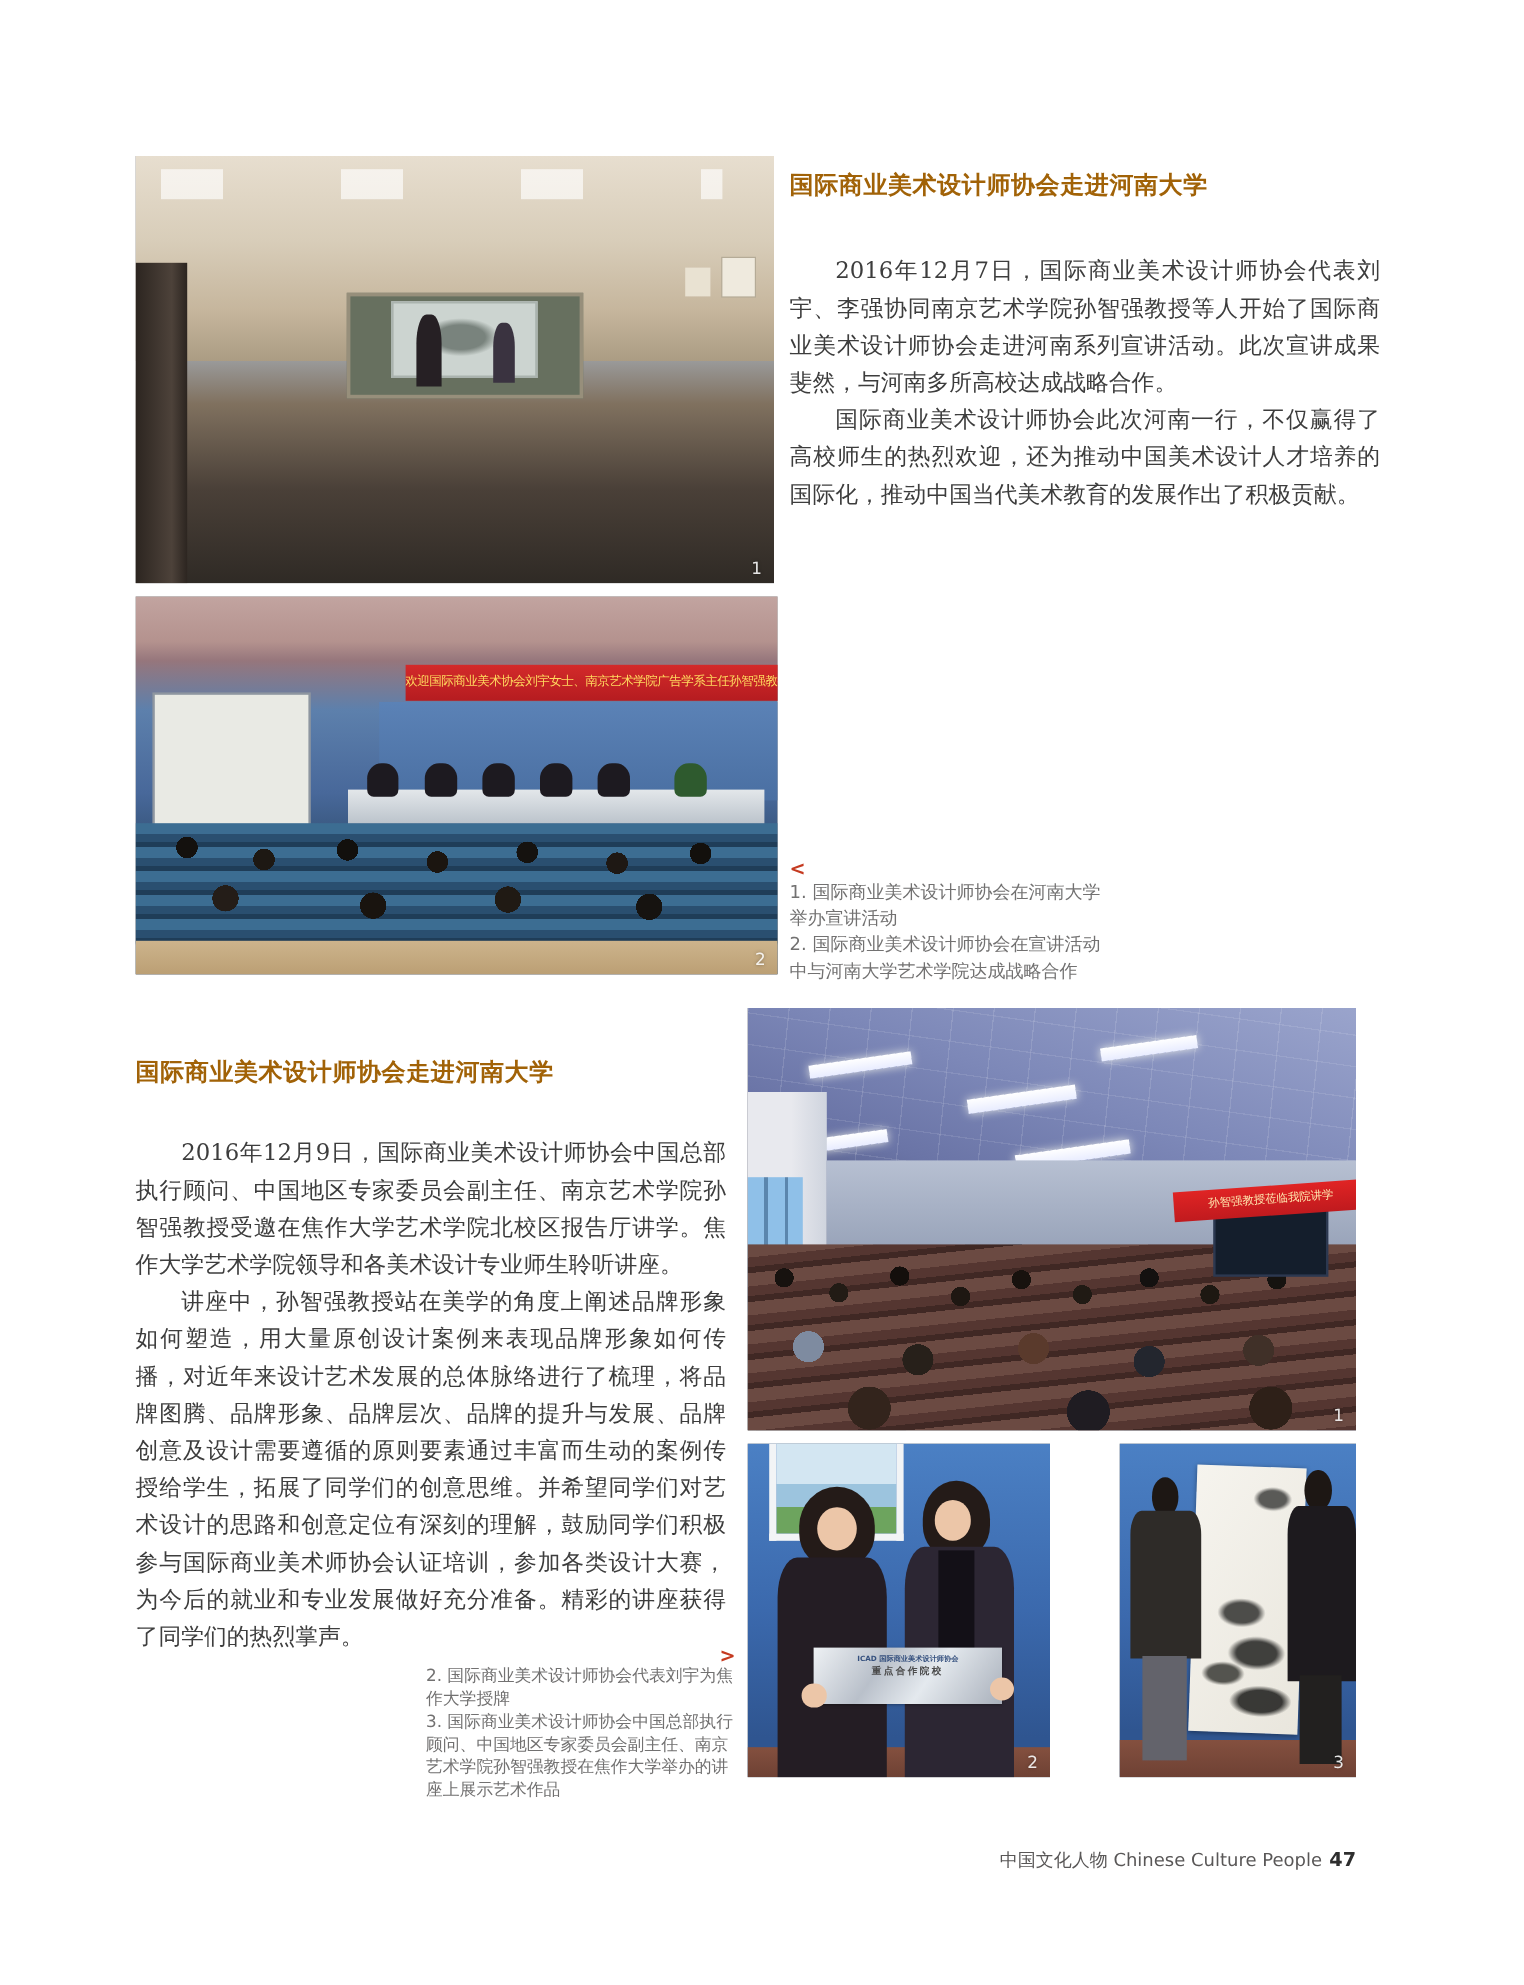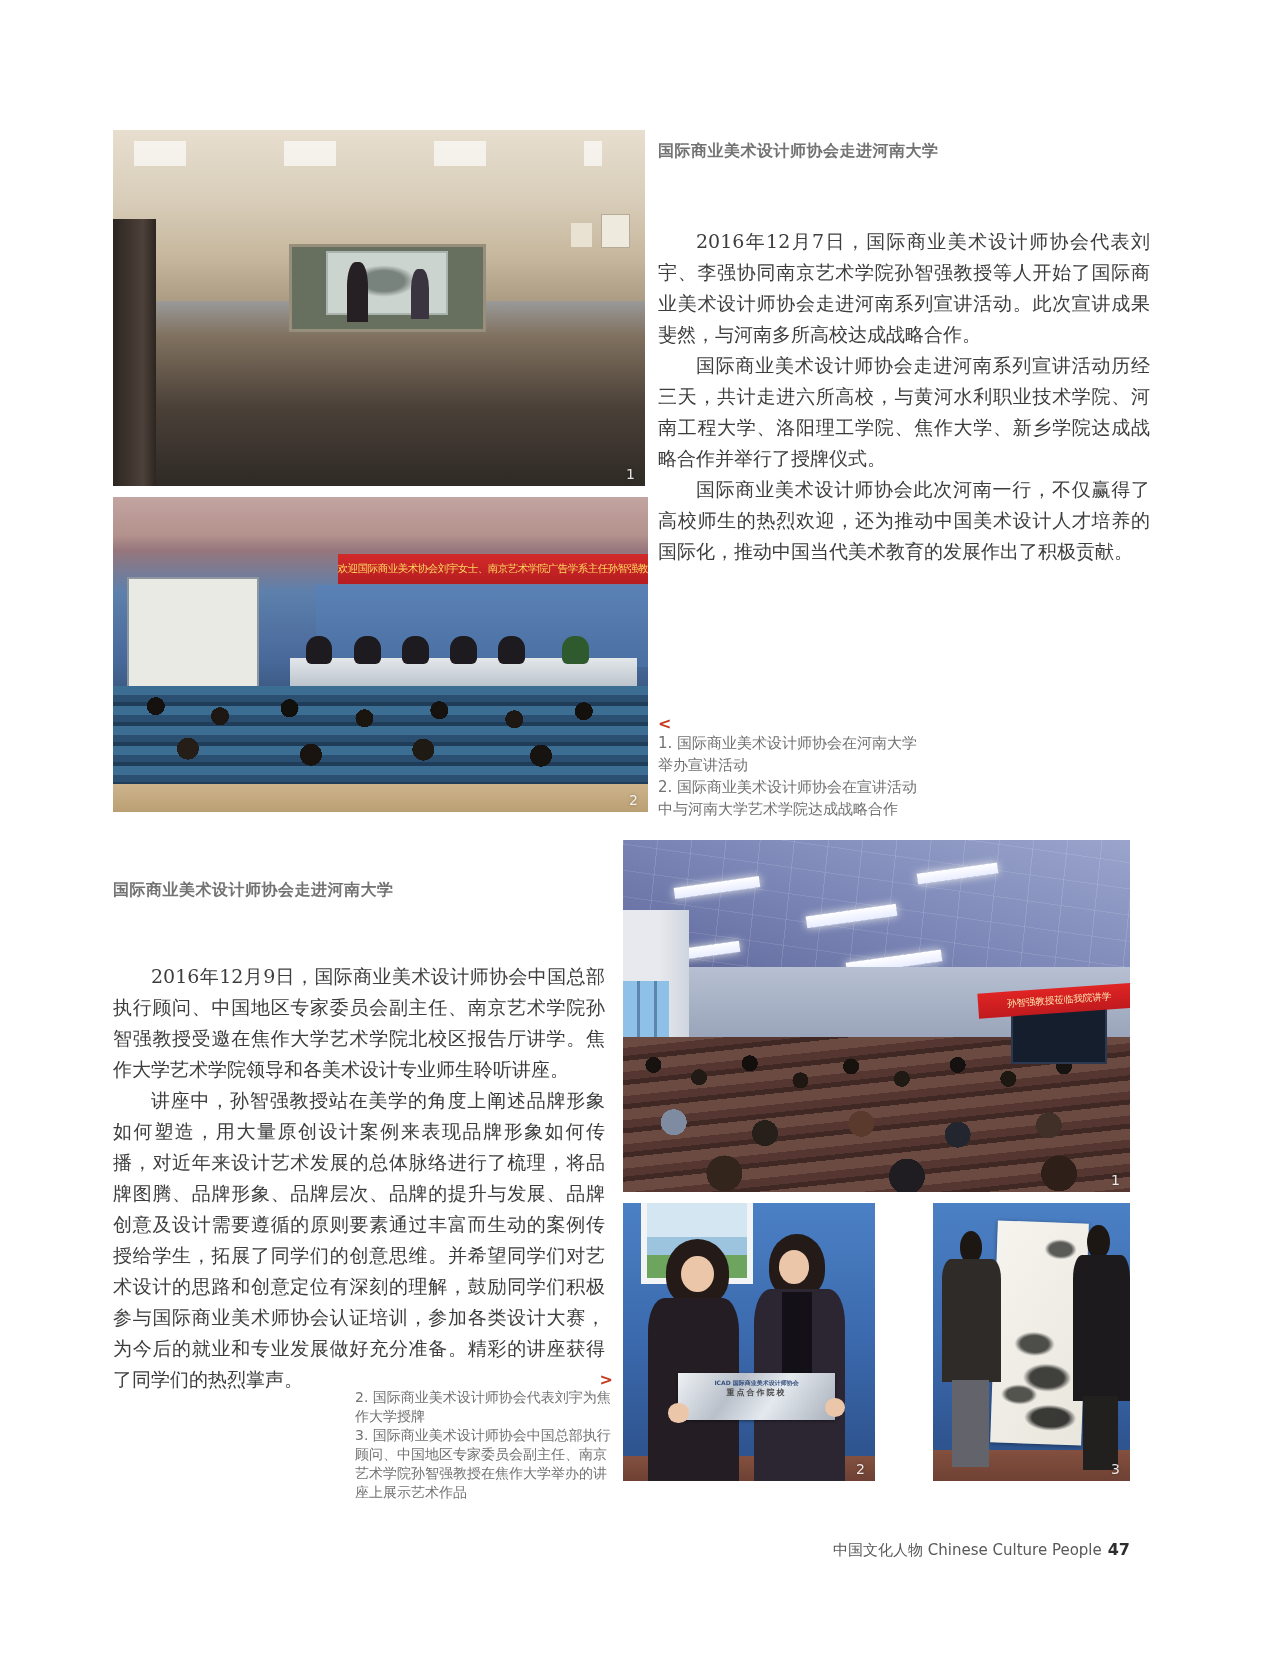--- a/index.html
+++ b/index.html
@@ -2,24 +2,24 @@
 <html><head>
 <meta charset="utf-8">
 <style>
   html,body{margin:0;padding:0;background:#ffffff;}
   #page{
     position:relative;width:1270px;height:1654px;background:#ffffff;
     font-family:"DejaVu Sans","Liberation Sans",sans-serif;overflow:hidden;
   }
   
   .article-title{
-    position:absolute;font-size:16px;font-weight:bold;color:#737373;
+    position:absolute;font-size:20px;font-weight:bold;color:#a16207;
     font-family:"DejaVu Sans","Liberation Sans",sans-serif;letter-spacing:.5px;white-space:nowrap;
   }
-  .body-block{position:absolute;margin-top:15px;}
+  .body-block{position:absolute;}
   .body-p{
     margin:0;font-family:"DejaVu Serif","Liberation Serif",serif;
     font-size:19px;line-height:31px;color:#3d3d3d;text-align:justify;
     text-indent:2em;
   }
   .caption-block{position:absolute;color:#727171;font-size:15px;line-height:22px;}
   .caption-block .cap-item{margin:0;}
   .cap-marker{
     display:block;color:#c53a20;font-weight:bold;font-size:16px;line-height:16px;
   }
@@ -192,21 +192,20 @@
     <div class="ph person" style="left:84%;background:#2e5a2e;"></div>
     <div class="ph audience"></div>
     <div class="ph floor"></div>
     <div class="corner-num">2</div>
   </div>
 
   <div class="article-title" style="left:658px;top:141px;">国际商业美术设计师协会走进河南大学</div>
 
   <div class="body-block" style="left:658px;top:211px;width:492px;">
     <p class="body-p" style="margin-bottom: 0px;">2016年12月7日，国际商业美术设计师协会代表刘宇、李强协同南京艺术学院孙智强教授等人开始了国际商业美术设计师协会走进河南系列宣讲活动。此次宣讲成果斐然，与河南多所高校达成战略合作。</p>
-    <p class="body-p" style="margin-bottom: 0px;">国际商业美术设计师协会走进河南系列宣讲活动历经三天，共计走进六所高校，与黄河水利职业技术学院、河南工程大学、洛阳理工学院、焦作大学、新乡学院达成战略合作并举行了授牌仪式。</p>
     <p class="body-p" style="margin-bottom: 0px;">国际商业美术设计师协会此次河南一行，不仅赢得了高校师生的热烈欢迎，还为推动中国美术设计人才培养的国际化，推动中国当代美术教育的发展作出了积极贡献。</p>
   </div>
 
   <div class="caption-block" id="caption-right" style="left:658px;top:716px;width:268px;">
     <span class="cap-marker">&lt;</span>
     <p class="cap-item">1. 国际商业美术设计师协会在河南大学举办宣讲活动</p>
     <p class="cap-item">2. 国际商业美术设计师协会在宣讲活动中与河南大学艺术学院达成战略合作</p>
   </div>
 
   <div class="article-title" style="left:113px;top:880px;">国际商业美术设计师协会走进河南大学</div>

